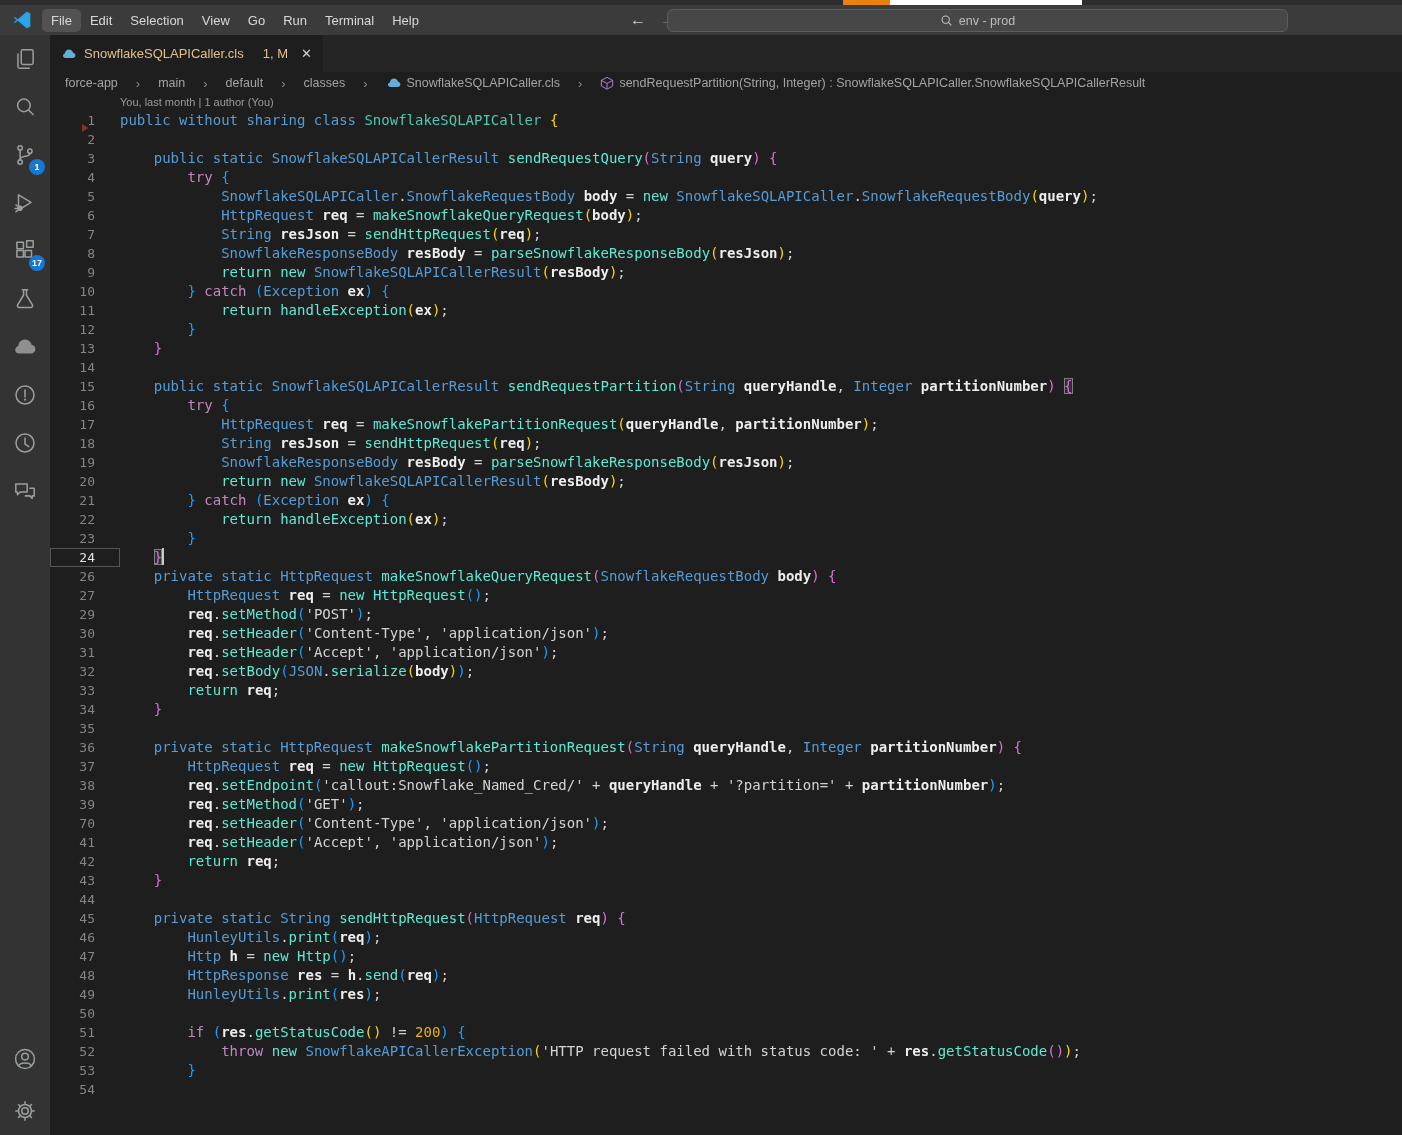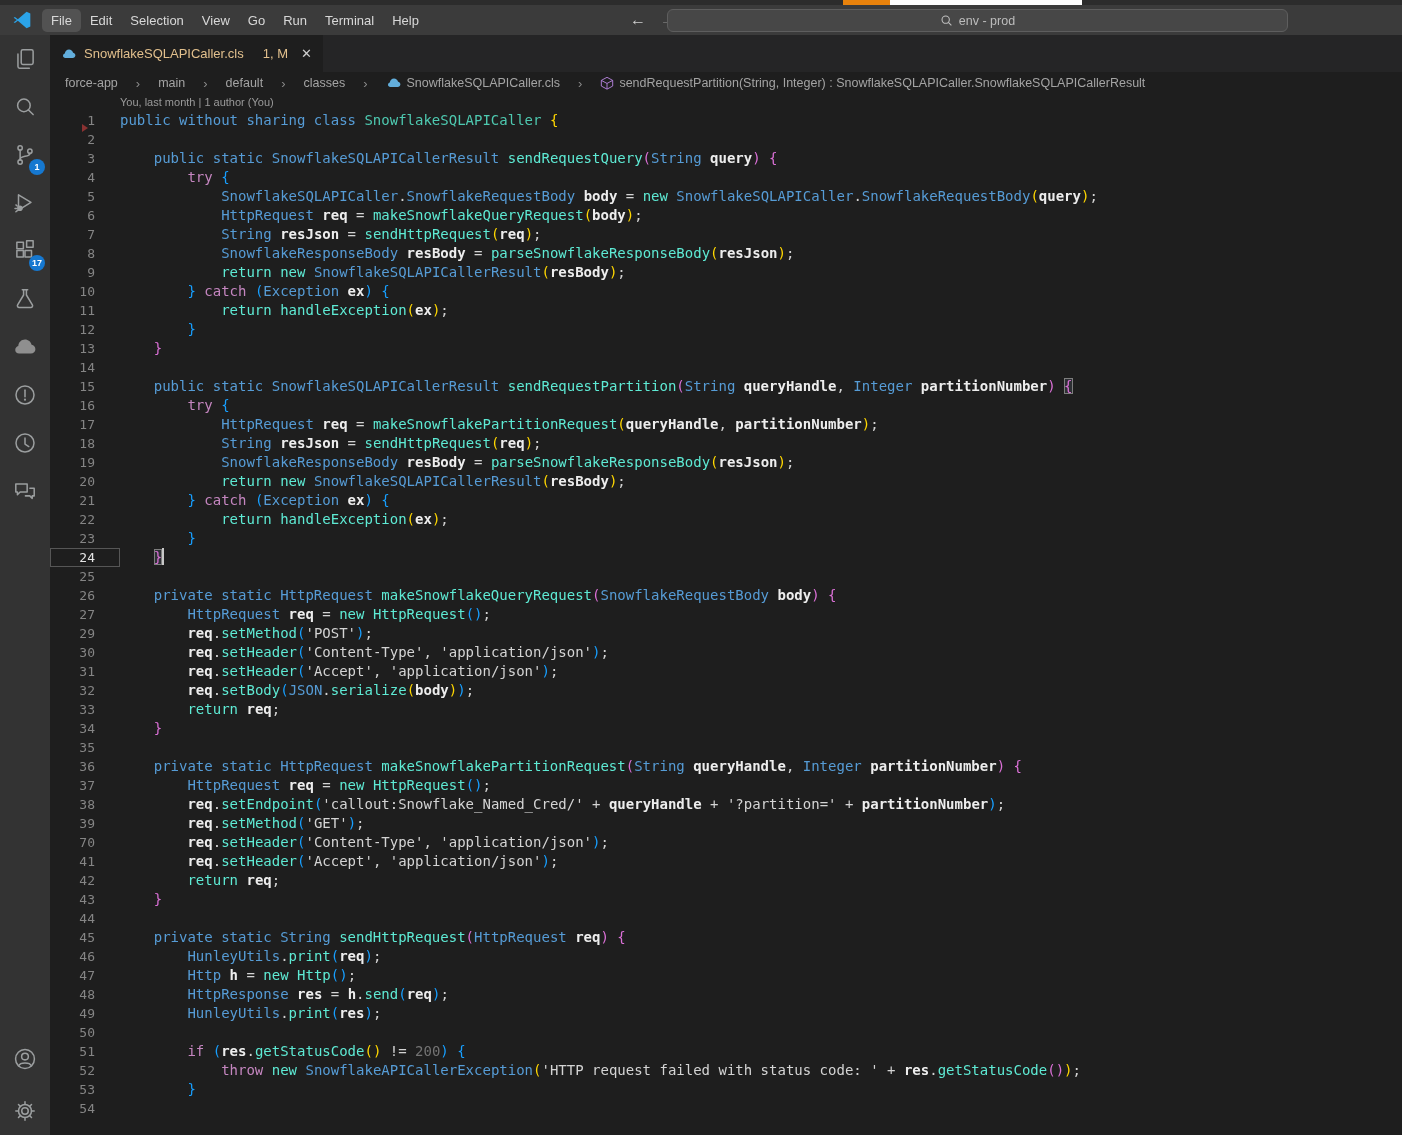--- a/index.html
+++ b/index.html
@@ -51,21 +51,21 @@
   .fold-marker { position:absolute; left:32px; top:-6px; width:0; height:0; border-top:4px solid transparent; border-bottom:4px solid transparent; border-left:6px solid #8B3232; }
   .cursor { display:inline-block; width:2px; height:17px; background:#C8C8C8; vertical-align:text-bottom; }
 
   
   .t-k   { color:#569CD6; }
   .t-cls { color:#4EC9B0; }
   .t-fn  { color:#5eead4; }
   .t-ctl { color:#C586C0; }
   .t-v   { color:#EDEDED; font-weight:bold; }
   .t-p   { color:#D4D4D4; }
-  .t-num { color:#737373; }
+  .t-num { color:#eab308; }
   .t-b0  { color:#FFD700; }
   .t-b1  { color:#DA70D6; }
   .t-b2  { color:#179FFF; }
   .t-m   { outline:1px solid #7E7E7E; outline-offset:-1px; background:rgba(85,95,110,0.28); }
 </style>
 </head>
 <body>
 
 <div class="window">
 
@@ -338,24 +338,20 @@
         </div>
         <div class="line">
           <span class="ln">23</span>
           <span class="ct"><span class="t-p">        </span><span class="t-b2">}</span></span>
         </div>
         <div class="line cur">
           <span class="ln">24</span>
           <span class="ct"><span class="t-p">    </span><span class="t-b1 t-m">}</span><span class="cursor"></span></span>
         </div>
         <div class="line">
-          <span class="ln">25</span>
-          <span class="ct"></span>
-        </div>
-        <div class="line">
           <span class="ln">26</span>
           <span class="ct"><span class="t-p">    </span><span class="t-k">private static HttpRequest </span><span class="t-fn">makeSnowflakeQueryRequest</span><span class="t-b1">(</span><span class="t-k">SnowflakeRequestBody</span><span class="t-p"> </span><span class="t-v">body</span><span class="t-b1">)</span><span class="t-p"> </span><span class="t-b1">{</span></span>
         </div>
         <div class="line">
           <span class="ln">27</span>
           <span class="ct"><span class="t-p">        </span><span class="t-k">HttpRequest</span><span class="t-p"> </span><span class="t-v">req</span><span class="t-p"> = </span><span class="t-fn">new HttpRequest</span><span class="t-b2">()</span><span class="t-p">;</span></span>
         </div>
         <div class="line">
           <span class="ln">29</span>
           <span class="ct"><span class="t-p">        </span><span class="t-v">req</span><span class="t-p">.</span><span class="t-fn">setMethod</span><span class="t-b2">(</span><span class="t-p">'POST'</span><span class="t-b2">)</span><span class="t-p">;</span></span>

